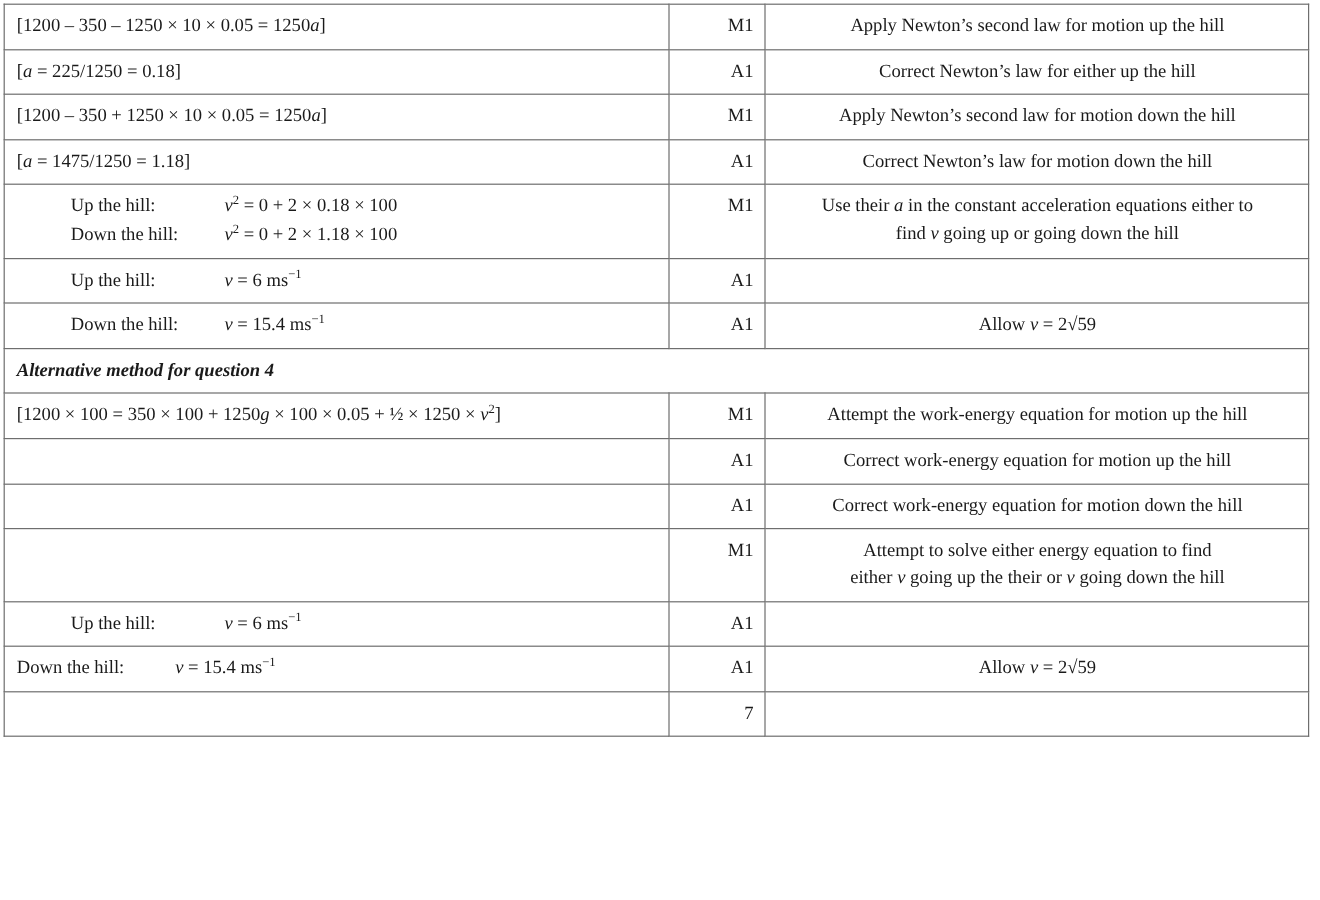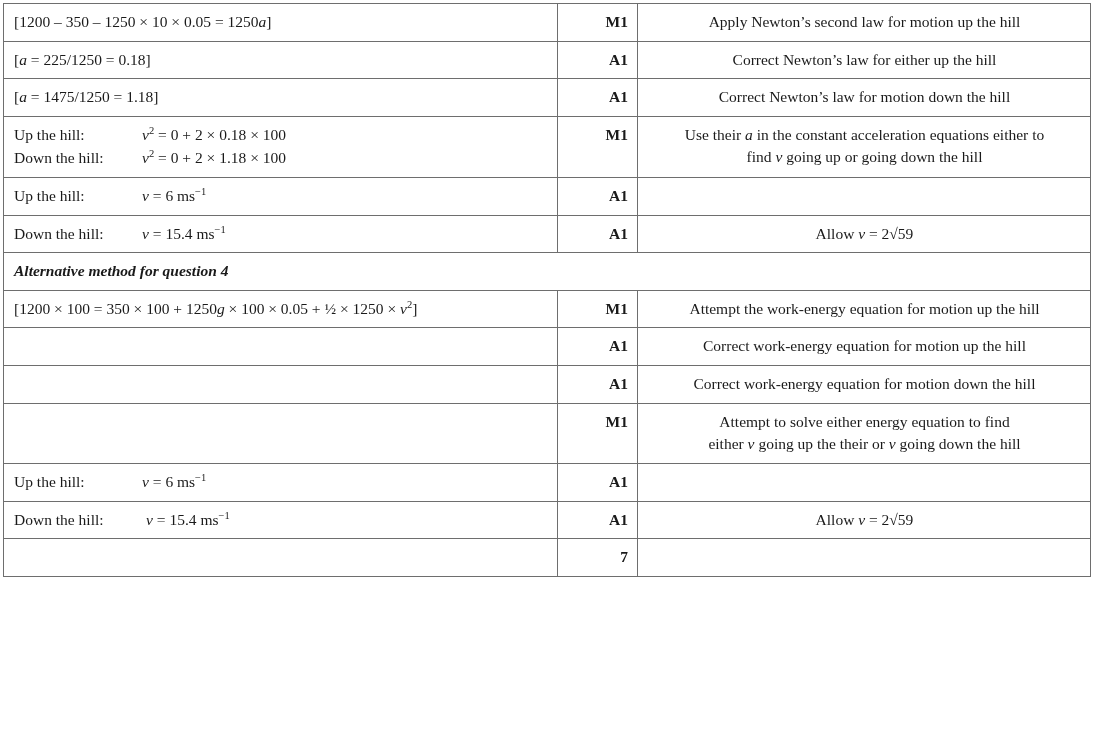--- a/index.html
+++ b/index.html
@@ -38,36 +38,37 @@
   col.c-work  { width: 554px; }
   col.c-mark  { width: 80px; }
   col.c-note  { width: 453px; }
 
   td.work {
     text-align: left;
     white-space: nowrap;
   }
   td.mark {
     text-align: right;
-    font-weight: bold;
+    font-weight: normal;
     padding-right: 12px;
     white-space: nowrap;
   }
   td.note {
     text-align: center;
   }
   td.full {
     font-weight: bold;
     padding-top: 9px;
     padding-bottom: 9px;
     font-style: italic;
   }
   .lbl {
     display: inline-block;
     min-width: 128px;
+    margin-left: 45px;
   }
   .lbl-wide {
     display: inline-block;
     min-width: 132px;
   }
   .eqline {
     display: block;
     white-space: nowrap;
   }
   .eqline + .eqline {
@@ -105,20 +106,27 @@
       </tr>
 
       <tr>
         <td class="work">
           <span>[</span><i>a</i><span> = 225/1250 = 0.18]</span>
         </td>
         <td class="mark">A1</td>
         <td class="note">Correct Newton’s law for either up the hill</td>
       </tr>
 
+      <tr>
+        <td class="work">
+          <span>[1200 – 350 + 1250 × 10 × 0.05 = 1250</span><i>a</i><span>]</span>
+        </td>
+        <td class="mark">M1</td>
+        <td class="note">Apply Newton’s second law for motion down the hill</td>
+      </tr>
 
       <tr>
         <td class="work">
           <span>[</span><i>a</i><span> = 1475/1250 = 1.18]</span>
         </td>
         <td class="mark">A1</td>
         <td class="note">Correct Newton’s law for motion down the hill</td>
       </tr>
 
       <tr class="r-tall">

